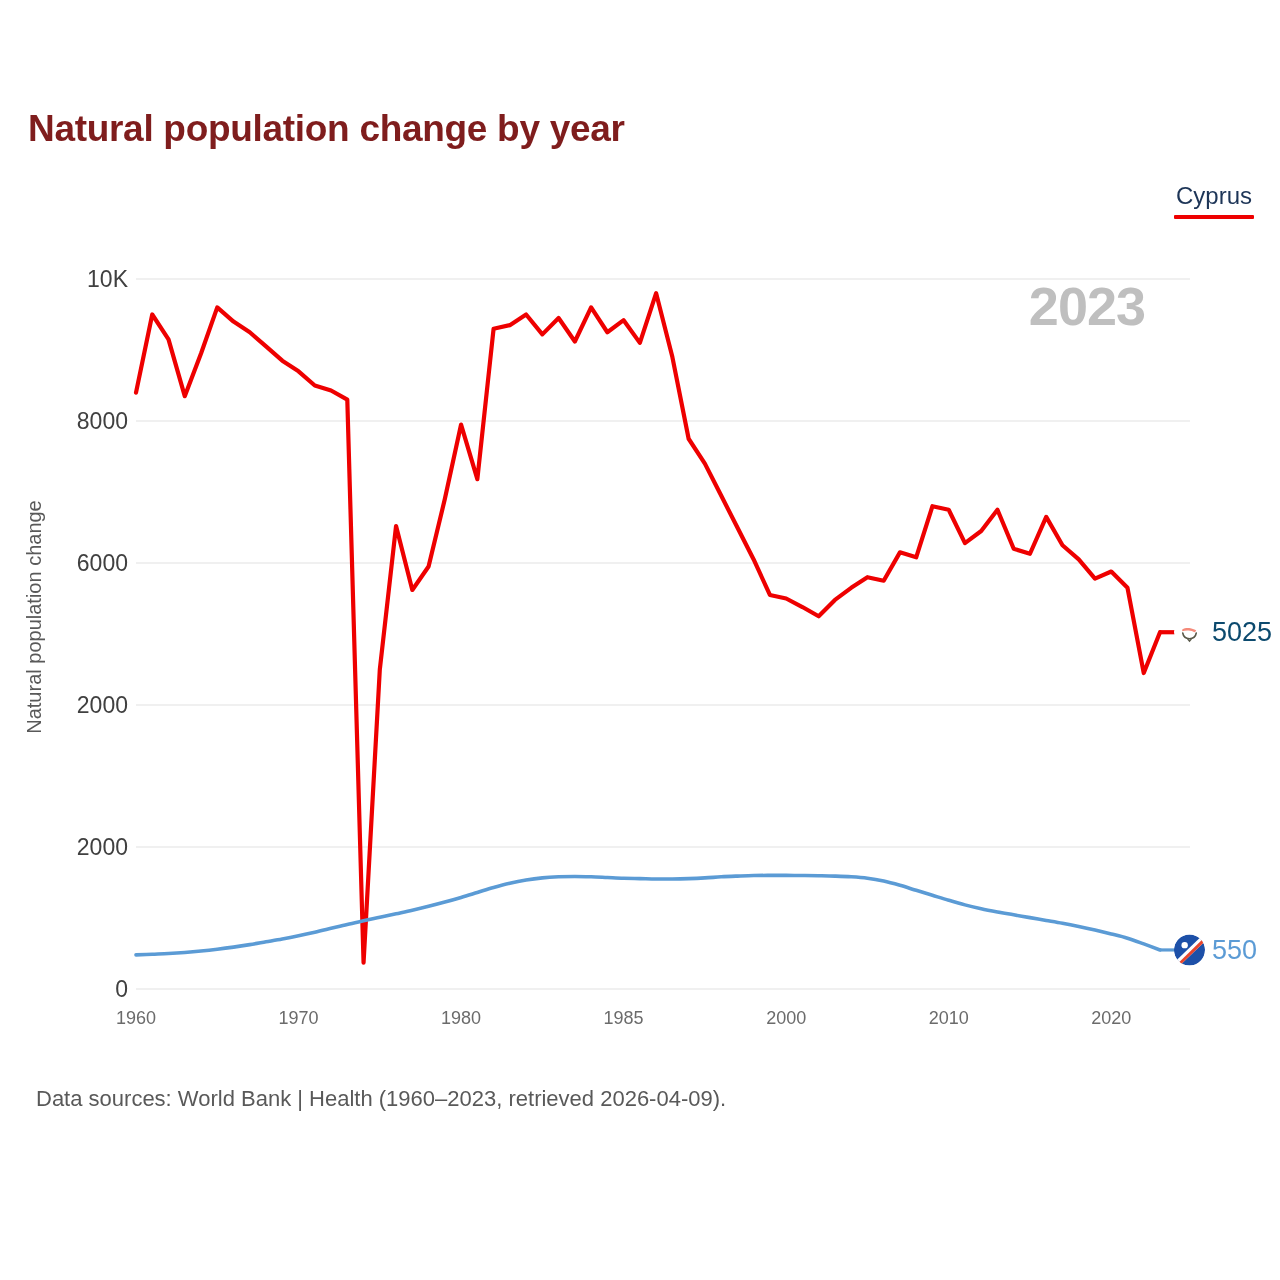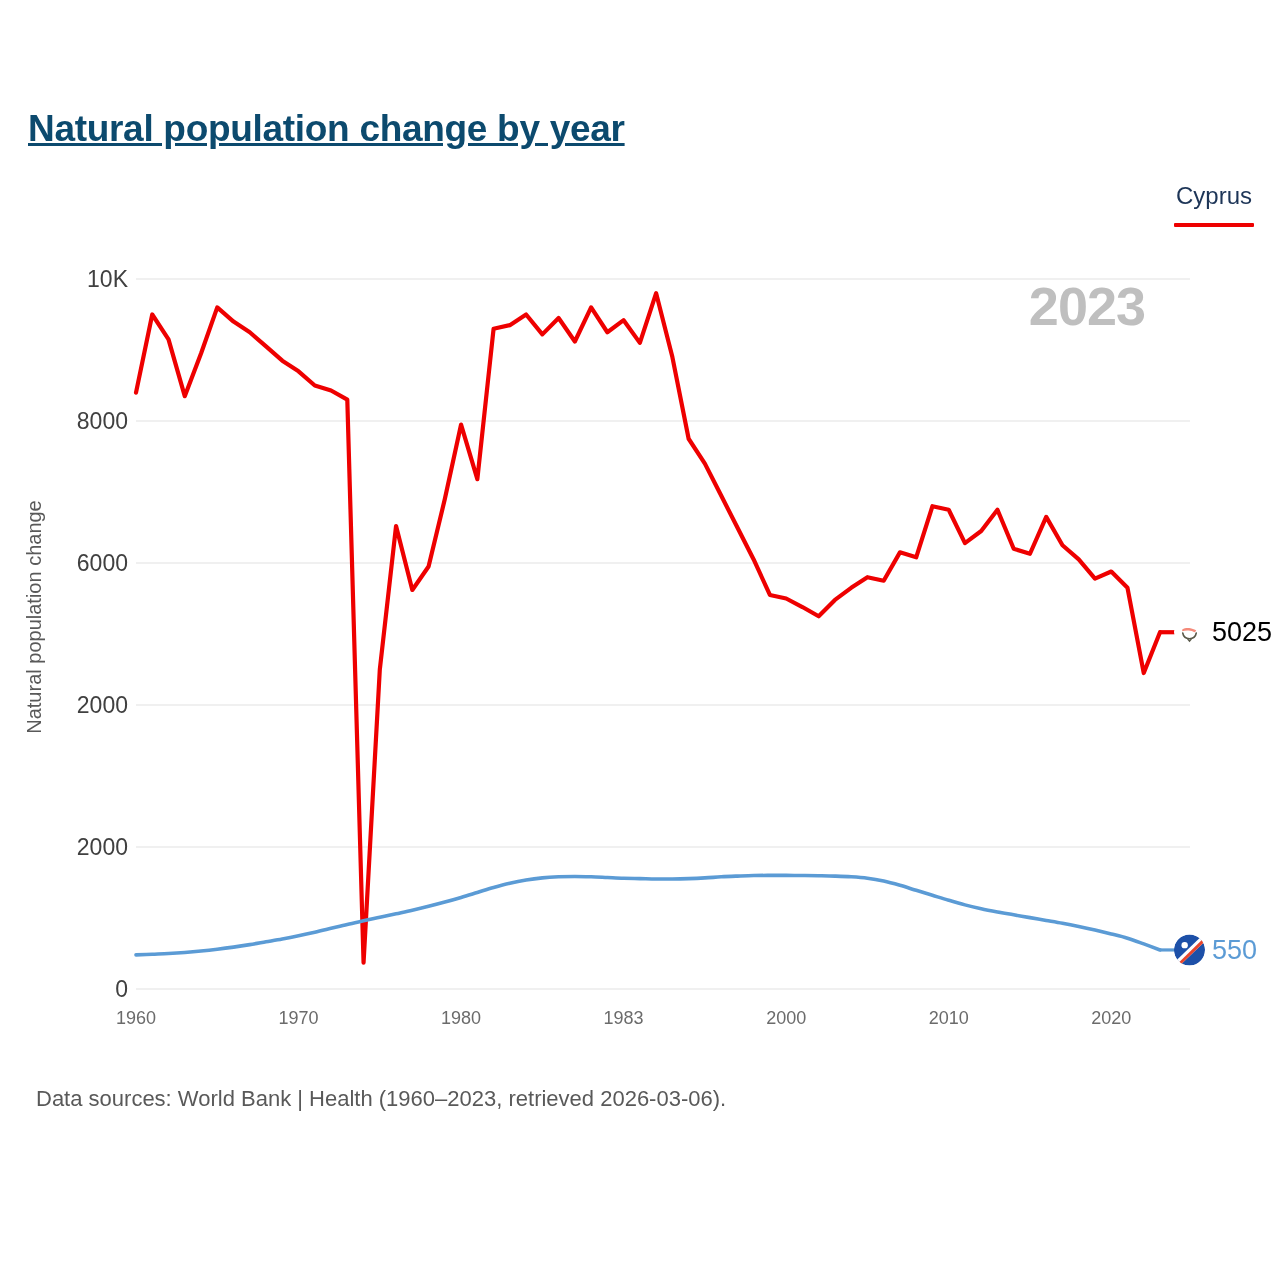--- a/index.html
+++ b/index.html
@@ -17,44 +17,43 @@
   #chart-root {
     position: absolute;
     inset: 0;
   }
   #chart-title {
     position: absolute;
     left: 28px;
     top: 108px;
     font-size: 37px;
     font-weight: bold;
-    color: #0c4a6e;
+    color: #7f1d1d;
     letter-spacing: -0.3px;
     white-space: nowrap;
-    text-decoration: underline;
   }
   #legend {
     position: absolute;
     right: 26px;
     top: 182px;
     display: flex;
     gap: 22px;
     align-items: flex-start;
   }
   .legend-item {
     display: flex;
     flex-direction: column;
     align-items: stretch;
     cursor: pointer;
   }
   .legend-label {
     font-size: 24px;
     color: #1d3557;
     white-space: nowrap;
-    padding: 0 2px 13px 2px;
+    padding: 0 2px 5px 2px;
     text-align: center;
   }
   .legend-rule {
     height: 4px;
     border-radius: 1px;
   }
   #plot {
     position: absolute;
     left: 0;
     top: 0;
@@ -172,43 +171,43 @@
       <div class="ytick-label" style="top: 847px;">2000</div>
       <div class="ytick-label" style="top: 705px;">2000</div>
       <div class="ytick-label" style="top: 563px;">6000</div>
       <div class="ytick-label" style="top: 421px;">8000</div>
       <div class="ytick-label" style="top: 279px;">10K</div>
     </div>
   <div id="xtick-labels">
       <div class="xtick-label" style="left: 136px;">1960</div>
       <div class="xtick-label" style="left: 298.54px;">1970</div>
       <div class="xtick-label" style="left: 461.079px;">1980</div>
-      <div class="xtick-label" style="left: 623.619px;">1983</div>
+      <div class="xtick-label" style="left: 623.619px;">1985</div>
       <div class="xtick-label" style="left: 786.159px;">2000</div>
       <div class="xtick-label" style="left: 948.698px;">2010</div>
       <div class="xtick-label" style="left: 1111.24px;">2020</div>
     </div>
   <div id="endpoint-labels">
       <div class="endpoint" style="left: 1174px; top: 632.225px;">
         <svg class="flag-badge" viewBox="0 0 32 32">
   <circle cx="16" cy="16" r="16" fill="#ffffff"></circle>
   <path d="M8.5 13.5 C11 12 14 11.6 17 12.2 C19.5 12.7 21.5 13.7 23 14.4 L21.5 16.2 C19.5 15.3 17.5 14.6 15 14.4 C12.6 14.2 10.4 14.6 8.5 15.2 Z" fill="#f58a7a"></path>
   <path d="M9 17 C9.6 20.6 12.4 23 16 23 C19.6 23 22.4 20.6 23 17" fill="none" stroke="#5a5a4a" stroke-width="1.7" stroke-linecap="round"></path>
   <path d="M14.4 23.6 L16 25.4 L17.6 23.6" fill="none" stroke="#5a5a4a" stroke-width="1.5" stroke-linecap="round"></path>
 </svg>
-        <span class="endpoint-value" style="color: #000000;">5025</span>
+        <span class="endpoint-value" style="color: #0c4a6e;">5025</span>
       </div>
       <div class="endpoint" style="left: 1174px; top: 949.95px;">
         <svg class="flag-badge" viewBox="0 0 32 32">
   <circle cx="16" cy="16" r="16" fill="#1d50a8"></circle>
   <path d="M2 27 L27 3 L31 8 L7 31 Z" fill="#ffffff"></path>
   <path d="M5 29 L29 5.5 L31 8 L7 31 Z" fill="#e8452c"></path>
   <circle cx="11" cy="11" r="3.3" fill="#ffffff"></circle>
 </svg>
         <span class="endpoint-value" style="color: rgb(91, 155, 213);">550</span>
       </div>
     </div>
 
   <div id="footer">
-    <div class="footer-line">Data sources: World Bank | Health (1960–2023, retrieved 2026-03-06).</div>
+    <div class="footer-line">Data sources: World Bank | Health (1960–2023, retrieved 2026-04-09).</div>
   </div>
 
 </div>
 
 </body></html>

